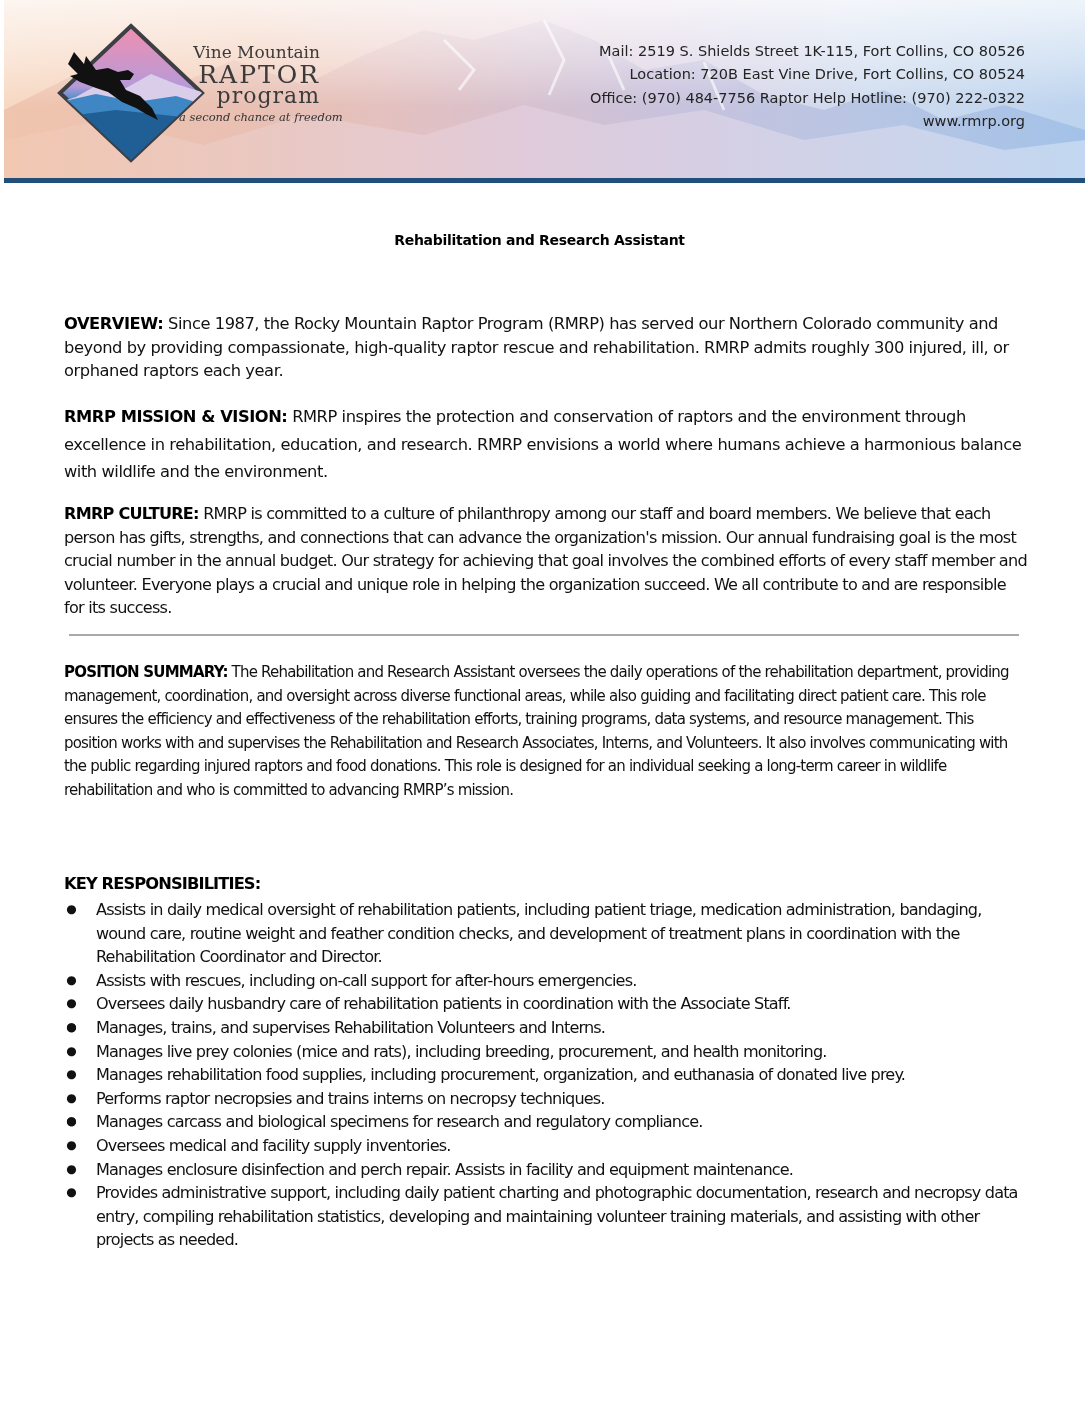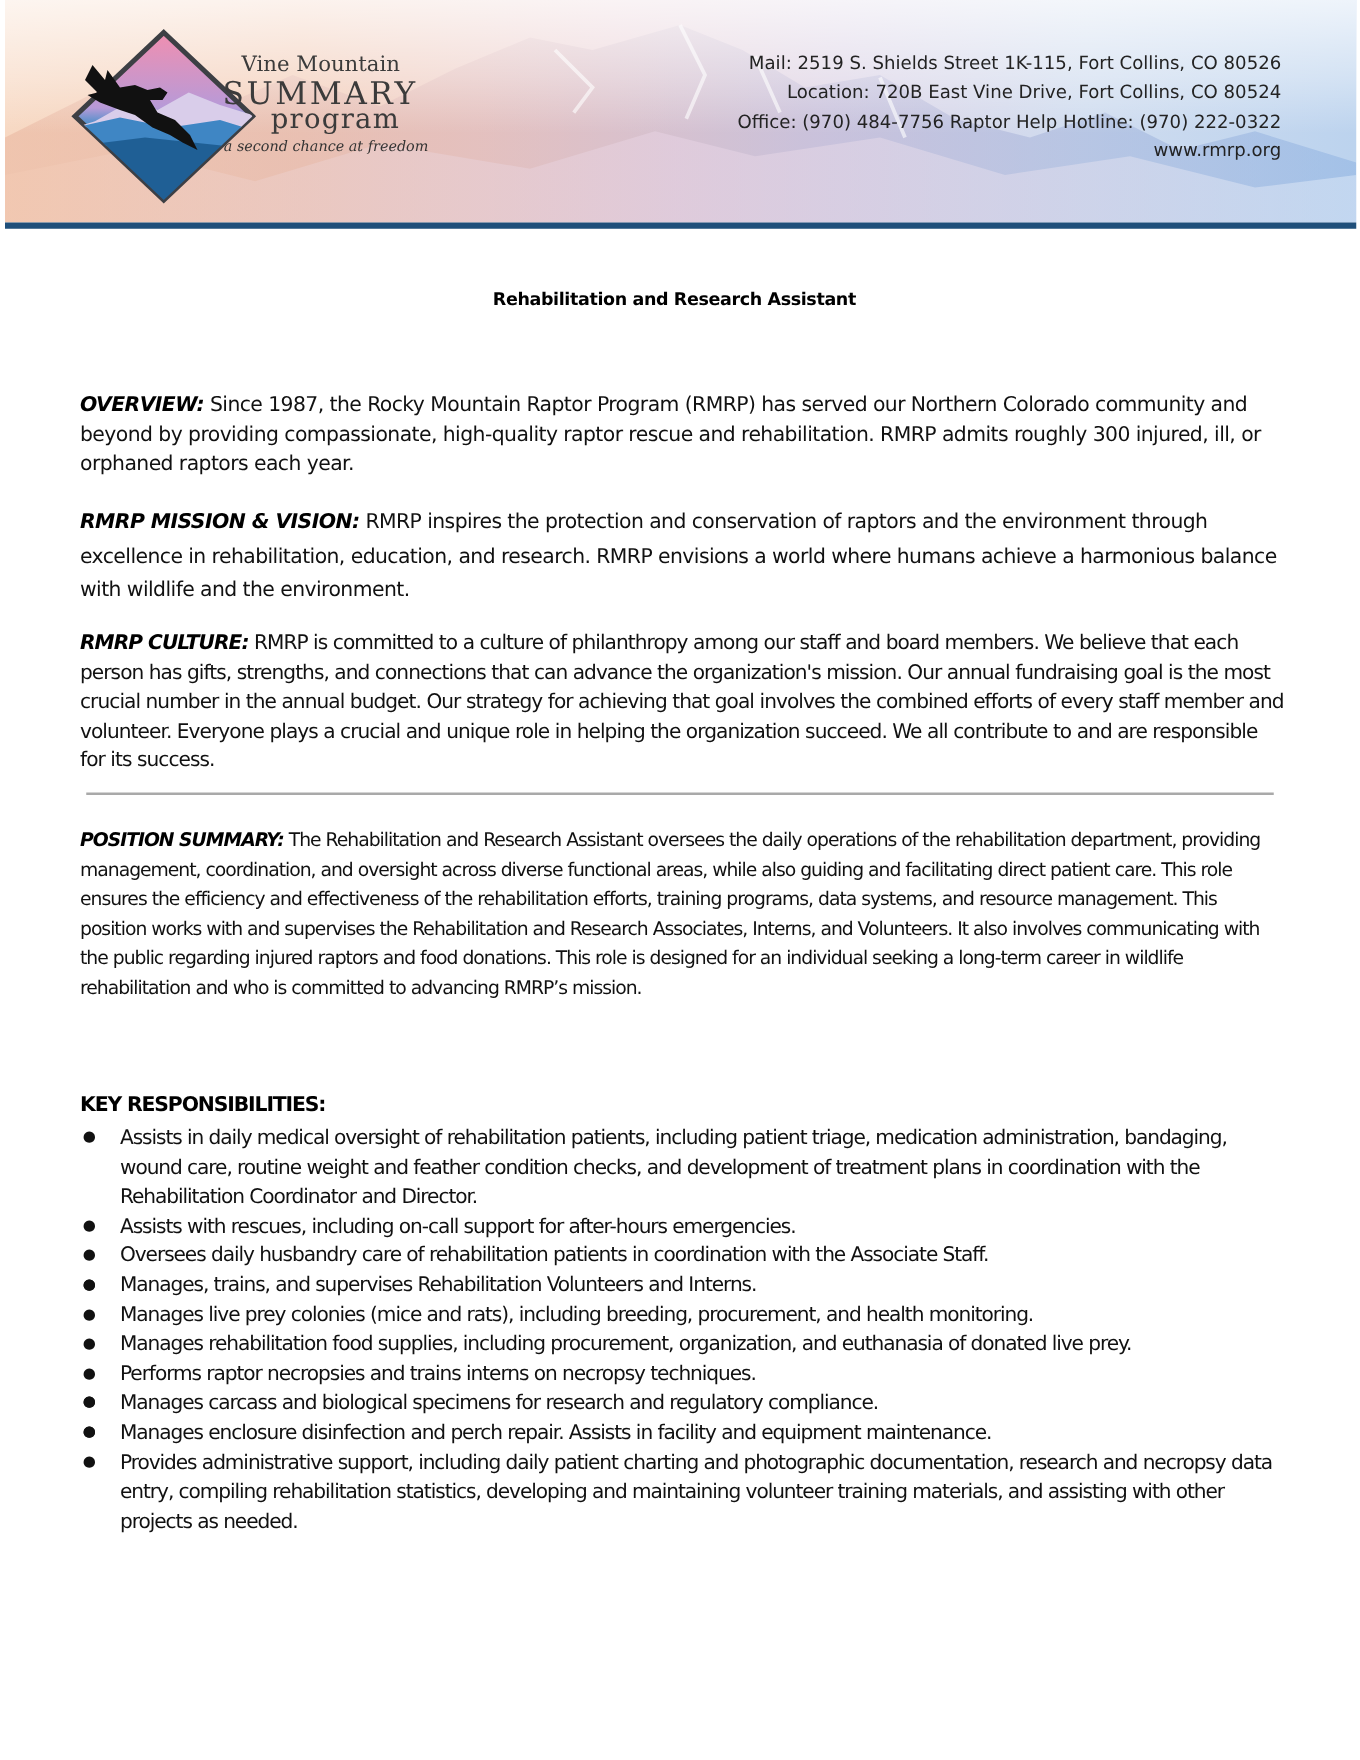--- a/index.html
+++ b/index.html
@@ -27,21 +27,21 @@
              font-family: "DejaVu Sans", sans-serif; font-size: 14.5px; color: #232323; line-height: 23.3px; }
   .contact div { white-space: nowrap; }
 
   
   .title { position: absolute; left: 0; width: 1079px; top: 232px; text-align: center;
            font-family: "DejaVu Sans", sans-serif; font-weight: bold; font-size: 14px; color: #000;
            letter-spacing: -0.3px; }
 
   .para { position: absolute; left: 64px; width: 965px; font-family: "DejaVu Sans", sans-serif;
           font-size: 16.3px; color: #111; letter-spacing: -0.45px; }
-  .para b { font-weight: bold; color: #000; font-style: italic; }
+  .para b { font-weight: bold; color: #000; }
 
   .p-overview { top: 312px; line-height: 23.5px; }
   .p-mission  { top: 403px; line-height: 27.5px; }
   .p-culture  { top: 502px; line-height: 23.6px; font-size: 16.1px; letter-spacing: -0.75px; }
   .divider    { position: absolute; left: 69px; top: 634px; width: 950px; height: 2px; background: #a9a9a9; }
   .p-summary  { top: 661px; line-height: 23.6px; font-size: 15px; letter-spacing: -0.8px; }
 
   .kr-head { position: absolute; left: 64px; top: 874px; font-family: "DejaVu Sans", sans-serif;
              font-weight: bold; font-size: 16.3px; letter-spacing: -0.9px; color: #000000; }
   .kr-list { position: absolute; left: 64px; top: 898px; width: 965px; margin: 0; padding: 0; list-style: none;
@@ -88,21 +88,21 @@
     <path d="M75 4 L146 71 L75 138 L4 71 Z" fill="url(#dsky)" stroke="#3d3f44" stroke-width="4"></path>
     <g clip-path="url(#dclip)">
       <path d="M20 75 L50 58 L70 66 L95 52 L120 62 L146 70 L146 80 L4 80 Z" fill="#d9cdea"></path>
       <path d="M4 80 L40 72 L80 80 L120 74 L146 82 L146 95 L4 95 Z" fill="#3f86c4"></path>
       <path d="M4 95 L60 88 L146 97 L146 140 L4 140 Z" fill="#1f5f95"></path>
     </g>
     <path d="M18 30 L28 42 L30 34 L40 48 L52 46 L62 50 L72 48 L78 52 L74 58 L64 58 L70 68 L84 74 L96 86 L102 98 L90 92 L80 86 L66 80 L52 70 L40 66 L24 60 L14 54 L22 52 L12 42 Z" fill="#111"></path>
   </svg>
   <div class="logo-text">
     <span class="l1">Vine Mountain</span>
-    <span class="l2">SUMMARY</span>
+    <span class="l2">RAPTOR</span>
     <span class="l3">program</span>
   </div>
   <div class="logo-tag">a second chance at freedom</div>
 
   <div class="contact">
     <div>Mail: 2519 S. Shields Street 1K-115, Fort Collins, CO 80526</div>
     <div>Location: 720B East Vine Drive, Fort Collins, CO 80524</div>
     <div>Office: (970) 484-7756  Raptor Help Hotline: (970) 222-0322</div>
     <div>www.rmrp.org</div>
   </div>
@@ -126,16 +126,16 @@
   <li><span class="bullet">●</span><span>Assists in daily medical oversight of rehabilitation patients, including patient triage, medication administration, bandaging, wound care, routine weight and feather condition checks, and development of treatment plans in coordination with the Rehabilitation Coordinator and Director.</span></li>
   <li><span class="bullet">●</span><span>Assists with rescues, including on-call support for after-hours emergencies.</span></li>
   <li><span class="bullet">●</span><span>Oversees daily husbandry care of rehabilitation patients in coordination with the Associate Staff.</span></li>
   <li><span class="bullet">●</span></li>
   <li><span class="bullet">●</span><span>Manages, trains, and supervises Rehabilitation Volunteers and Interns.</span></li>
   <li><span class="bullet">●</span><span>Manages live prey colonies (mice and rats), including breeding, procurement, and health monitoring.</span></li>
   <li><span class="bullet">●</span><span>Manages rehabilitation food supplies, including procurement, organization, and euthanasia of donated live prey.</span></li>
   <li><span class="bullet">●</span><span>Performs raptor necropsies and trains interns on necropsy techniques.</span></li>
   <li><span class="bullet">●</span></li>
   <li><span class="bullet">●</span><span>Manages carcass and biological specimens for research and regulatory compliance.</span></li>
-  <li><span class="bullet">●</span></li>
+  <li><span class="bullet">●</span><span>Oversees medical and facility supply inventories.</span></li>
   <li><span class="bullet">●</span><span>Manages enclosure disinfection and perch repair. Assists in facility and equipment maintenance.</span></li>
   <li><span class="bullet">●</span><span>Provides administrative support, including daily patient charting and photographic documentation, research and necropsy data entry, compiling rehabilitation statistics, developing and maintaining volunteer training materials, and assisting with other projects as needed.</span></li>
 </ul>
 
 </body></html>

